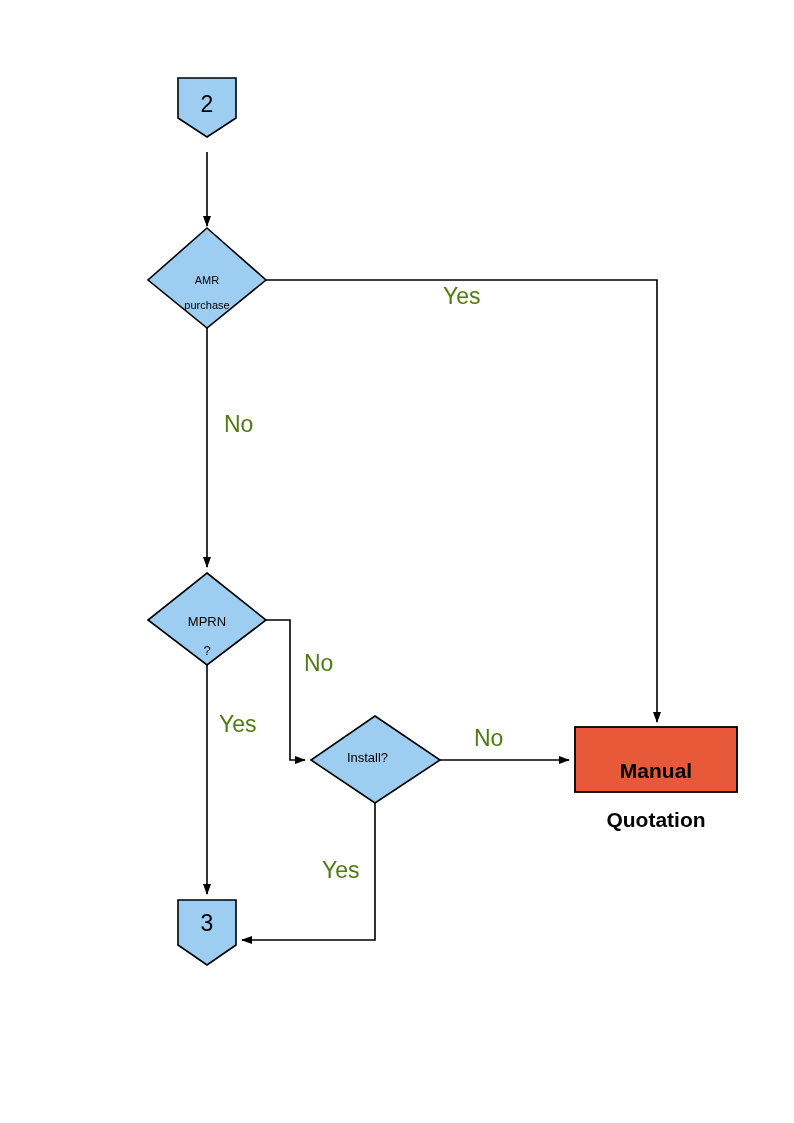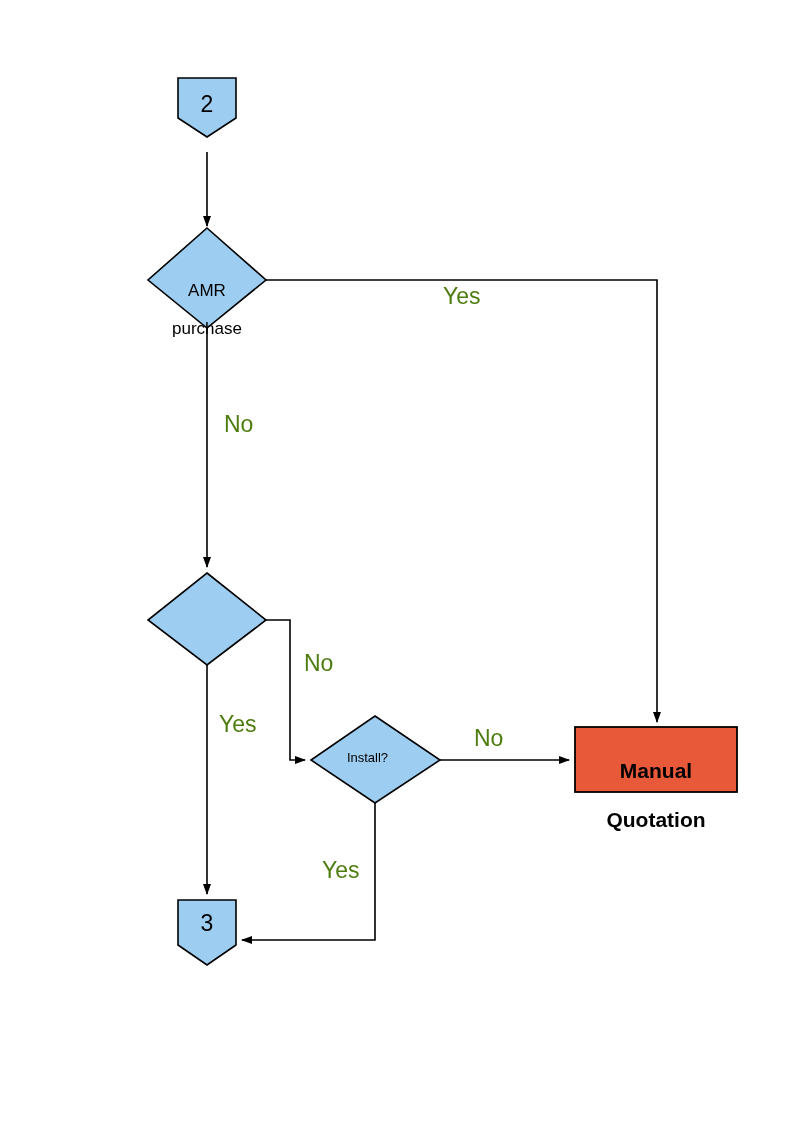--- a/index.html
+++ b/index.html
@@ -37,21 +37,21 @@
   .edge-label {
     position: absolute;
     font-size: 23px;
     color: #4d7c0f;
     white-space: nowrap;
   }
   .lbl-shield {
     font-size: 23px;
   }
   .lbl-diamond-small {
-    font-size: 17px;
+    font-size: 11px;
   }
   .lbl-diamond-mid {
     font-size: 13px;
   }
   .lbl-process {
     font-size: 21px;
     line-height: 1.18;
   }
 </style>
 </head>
@@ -96,20 +96,24 @@
     <path d="M 178 900 L 236 900 L 236 945 L 207 965 L 178 945 Z" fill="#9DCDF0" stroke="#000000" stroke-width="1.6"></path>
   </svg>
 
   <div class="node-label lbl-shield" style="left:178px; top:92px; width:58px;">2</div>
 
   <div class="node-label lbl-diamond-small" style="left:148px; top:262px; width:118px;">
     <span>AMR</span><br>
     <span>purchase</span>
   </div>
 
+  <div class="node-label lbl-diamond-mid" style="left:148px; top:600px; width:118px;">
+    <span>MPRN</span><br>
+    <span>?</span>
+  </div>
 
   <div class="node-label lbl-diamond-mid" style="left:303px; top:751px; width:129px;">Install?</div>
 
   <div class="node-label lbl-process" style="left:575px; top:734px; width:162px;font-weight:bold;">
     <span>Manual</span><br>
     <span>Quotation</span>
   </div>
 
   <div class="node-label lbl-shield" style="left:178px; top:911px; width:58px;">3</div>
 

